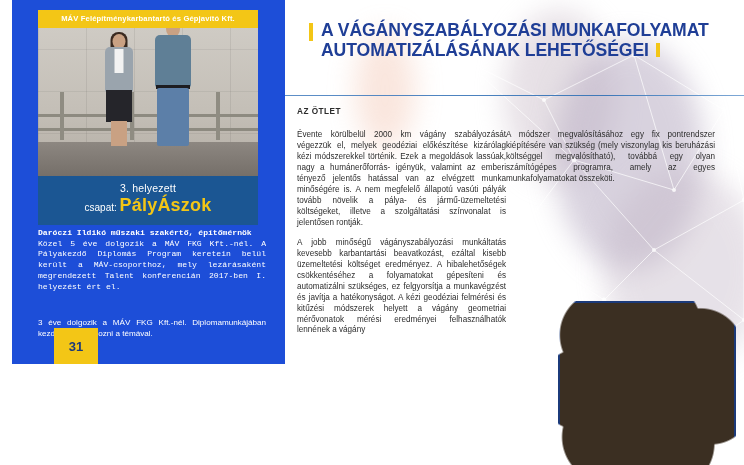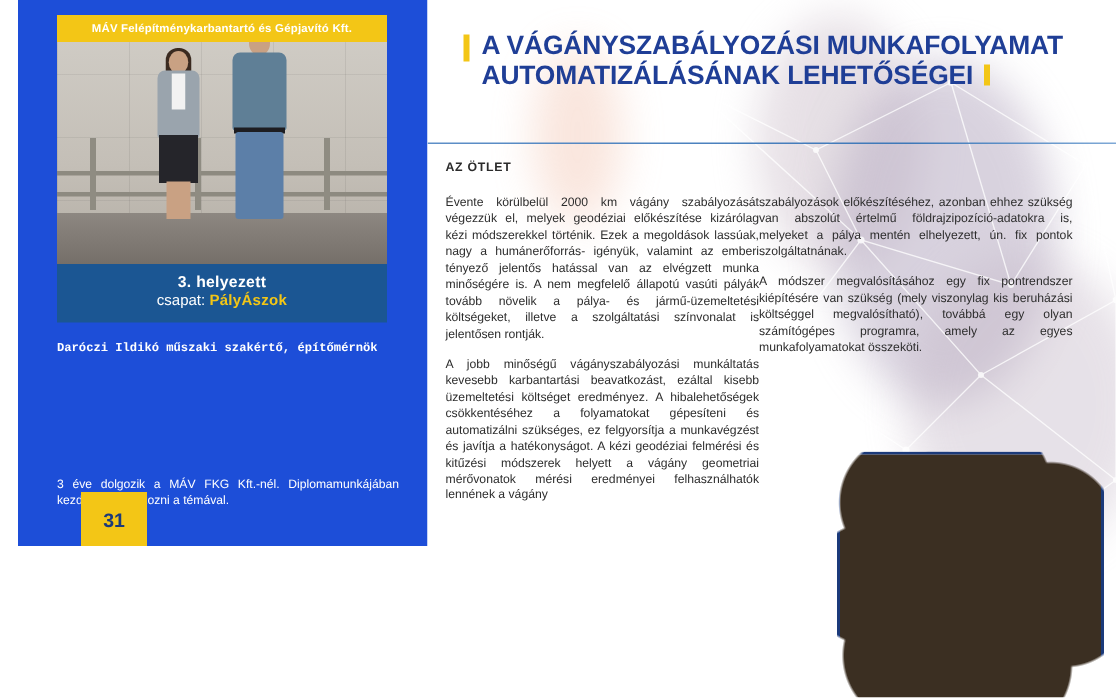--- a/index.html
+++ b/index.html
@@ -53,23 +53,23 @@
   .woman .legs { width:26px; height:32px; top:56px; background:#25252a; }
   .woman .shin { position:absolute; left:50%; transform:translateX(-50%); top:87px; width:16px; height:25px; background:#c9a183; }
   .man .head { width:14px; height:16px; top:0; }
   .man .torso { width:36px; height:52px; top:14px; background:#5f7f96; border-radius:5px 5px 2px 2px; }
   .man .belt { position:absolute; left:50%; transform:translateX(-50%); top:64px; width:34px; height:4px; background:#1d1d21; }
   .man .legs { width:32px; height:58px; top:67px; background:#5c7fa8; border-radius:2px; }
   .card-caption {
     background:#1B5693; color:#ffffff; text-align:center;
     padding:6px 4px 9px;
   }
-  .cap-rank { font-size:10.5px; font-weight:bold; letter-spacing:.2px; margin-bottom:1px; }
+  .cap-rank { font-size:10.5px; font-weight:normal; letter-spacing:.2px; margin-bottom:1px; }
   .cap-team { font-size:10px; }
-  .cap-team b { font-size:10px; color:#F3C616; font-weight:bold; letter-spacing:.2px; }
+  .cap-team b { font-size:18px; color:#F3C616; font-weight:bold; letter-spacing:.2px; }
 
   .bio { position:absolute; left:26px; width:228px; color:#ffffff; }
   .bio-1 { top:228px;font-family:Liberation Mono, monospace; }
   .bio-2 { top:318px; }
   .bio h4 { font-size:8.1px; font-weight:bold; line-height:1.32; margin:0 0 0px; }
   .bio p { font-size:8.1px; line-height:1.33; text-align:justify; margin:0; }
 
   .pagenum {
     position:absolute; left:42px; bottom:0; width:44px; height:36px;
     background:#F3C616; color:#1B3A7A;
@@ -178,20 +178,21 @@
           <div class="cap-rank">3. helyezett</div>
           <div class="cap-team">
             <span>csapat:</span>
             <b>PályÁszok</b>
           </div>
         </div>
       </div>
 
       <div class="bio bio-1">
         <h4>Daróczi Ildikó műszaki szakértő, építőmérnök</h4>
+        <p>Közel 5 éve dolgozik a MÁV FKG Kft.-nél. A Pályakezdő Diplomás Program keretein belül került a MÁV-csoporthoz, mely lezárásaként megrendezett Talent konferencián 2017-ben I. helyezést ért el.</p>
       </div>
 
       <div class="bio bio-2">
         <p>3 éve dolgozik a MÁV FKG Kft.-nél. Diplomamunkájában kezdett el foglalkozni a témával.</p>
       </div>
 
       <div class="pagenum">31</div>
     </div>
   </div>
 
@@ -245,21 +246,20 @@
     <div class="rule"></div>
 
     <div class="kicker">AZ ÖTLET</div>
 
     <div class="cols">
       <div class="col">
         <p>Évente körülbelül 2000 km vágány szabályozását végezzük el, melyek geodéziai előkészítése kizárólag kézi módszerekkel történik. Ezek a megoldások lassúak, nagy a humánerőforrás- igényük, valamint az emberi tényező jelentős hatással van az elvégzett munka minőségére is. A nem megfelelő állapotú vasúti pályák tovább növelik a pálya- és jármű-üzemeltetési költségeket, illetve a szolgáltatási színvonalat is jelentősen rontják.</p>
         <p>A jobb minőségű vágányszabályozási munkáltatás kevesebb karbantartási beavatkozást, ezáltal kisebb üzemeltetési költséget eredményez. A hibalehetőségek csökkentéséhez a folyamatokat gépesíteni és automatizálni szükséges, ez felgyorsítja a munkavégzést és javítja a hatékonyságot. A kézi geodéziai felmérési és kitűzési módszerek helyett a vágány geometriai mérővonatok mérési eredményei felhasználhatók lennének a vágány</p>
       </div>
       <div class="col">
-        <p>szabályozások előkészítéséhez, azonban ehhez szükség van abszolút értelmű földrajzipozíció-adatokra is, melyeket a pálya mentén elhelyezett, ún. fix pontok szolgáltatnának.</p>
         <p>A módszer megvalósításához egy fix pontrendszer kiépítésére van szükség (mely viszonylag kis beruházási költséggel megvalósítható), továbbá egy olyan számítógépes programra, amely az egyes munkafolyamatokat összeköti.</p>
       </div>
     </div>
 
     <div class="railphoto">
       <div class="scallop"></div>
     </div>
 
   </div>
 </div>

